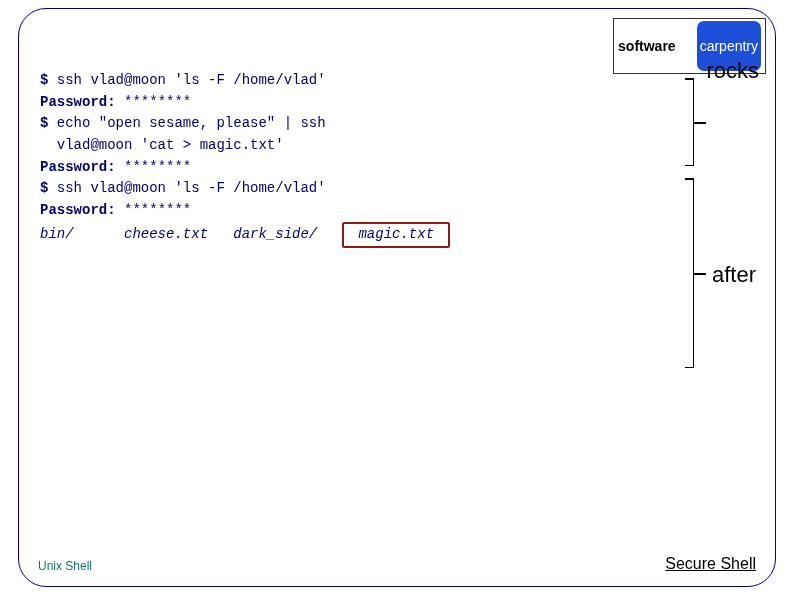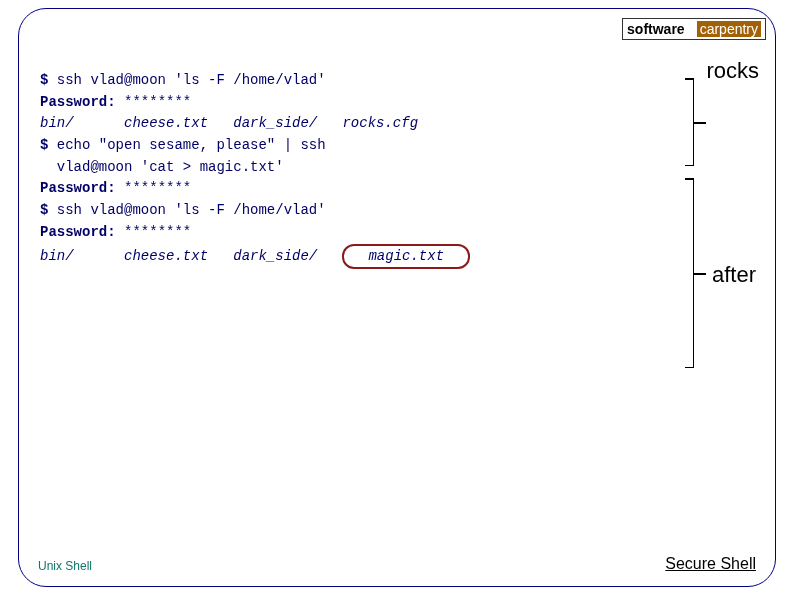--- a/index.html
+++ b/index.html
@@ -21,44 +21,44 @@
   }
   .logo {
     position: absolute;
     top: 18px;
     right: 28px;
     border: 1px solid #333;
     padding: 2px 4px;
     background: #fff;
     display: flex;
     align-items: center;
-    gap: 12px;
+    gap: 21px;
     font-family: Arial, sans-serif;
     font-size: 14px;
   }
   .logo .bold { font-weight: bold; color: #000; }
-  .logo .light { background: #a16207; color: #fff; padding: 0 3px; }
+  .logo .light { background: #1d4ed8; color: #fff; padding: 17px 3px; border-radius: 7px; }
   .terminal {
     position: absolute;
     top: 70px;
     left: 40px;
     width: 640px;
     font-family: 'Courier New', Courier, monospace;
     font-size: 14px;
     line-height: 1.55;
     color: #000066;
   }
   .terminal .line { white-space: pre; }
   .prompt { font-weight: bold; }
   .bold { font-weight: bold; }
   .italic { font-style: italic; }
   .highlight-box {
     border: 2.5px solid #8b1a1a;
-    border-radius: 12px;
-    padding: 0 24px;
+    border-radius: 2px;
+    padding: 0 14px;
     display: inline-block;
   }
   .annotation {
     position: absolute;
     font-family: Arial, sans-serif;
     font-size: 22px;
     color: #000;
   }
   .ann-before { top: 58px; right: 35px; }
   .ann-after { top: 262px; right: 38px; margin-left: 23px; }
@@ -120,21 +120,20 @@
 <div class="annotation ann-after">after</div>
 
 <div class="bracket bracket1"></div>
 <div class="bracket-nib nib1"></div>
 <div class="bracket bracket2"></div>
 <div class="bracket-nib nib2"></div>
 
 <div class="terminal">
   <div class="line"><span class="prompt">$</span><span> ssh vlad@moon 'ls -F /home/vlad'</span></div>
   <div class="line"><span class="bold">Password:</span><span> ********</span></div>
-  <div class="line italic">bin/      cheese.txt   dark_side/   rocks.cfg</div>
   <div class="line"><span class="prompt">$</span><span> echo "open sesame, please" | ssh</span></div>
   <div class="line">  vlad@moon 'cat &gt; magic.txt'</div>
   <div class="line"><span class="bold">Password:</span><span> ********</span></div>
   <div class="line"><span class="prompt">$</span><span> ssh vlad@moon 'ls -F /home/vlad'</span></div>
   <div class="line"><span class="bold">Password:</span><span> ********</span></div>
   <div class="line italic"><span>bin/      cheese.txt   dark_side/   </span><span class="highlight-box">magic.txt</span></div>
 </div>
 
 <div class="footer-left">Unix Shell</div>
 <div class="footer-right">Secure Shell</div>

